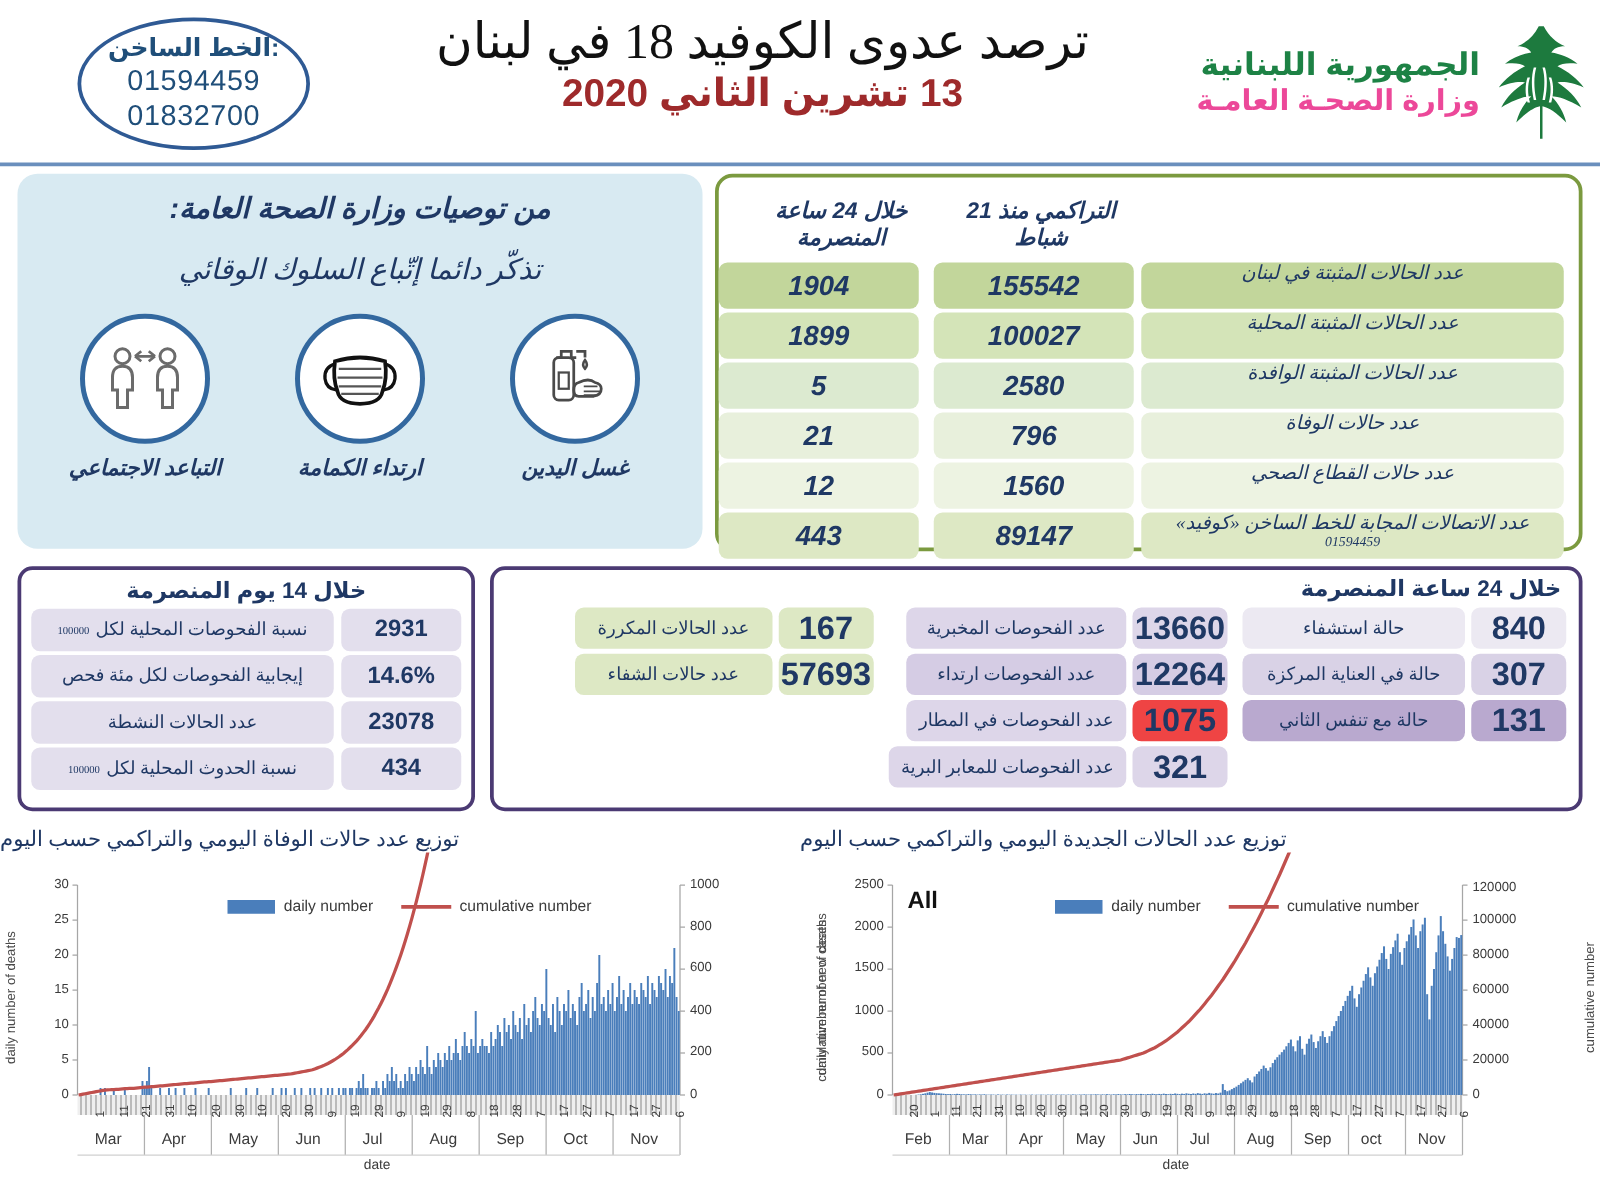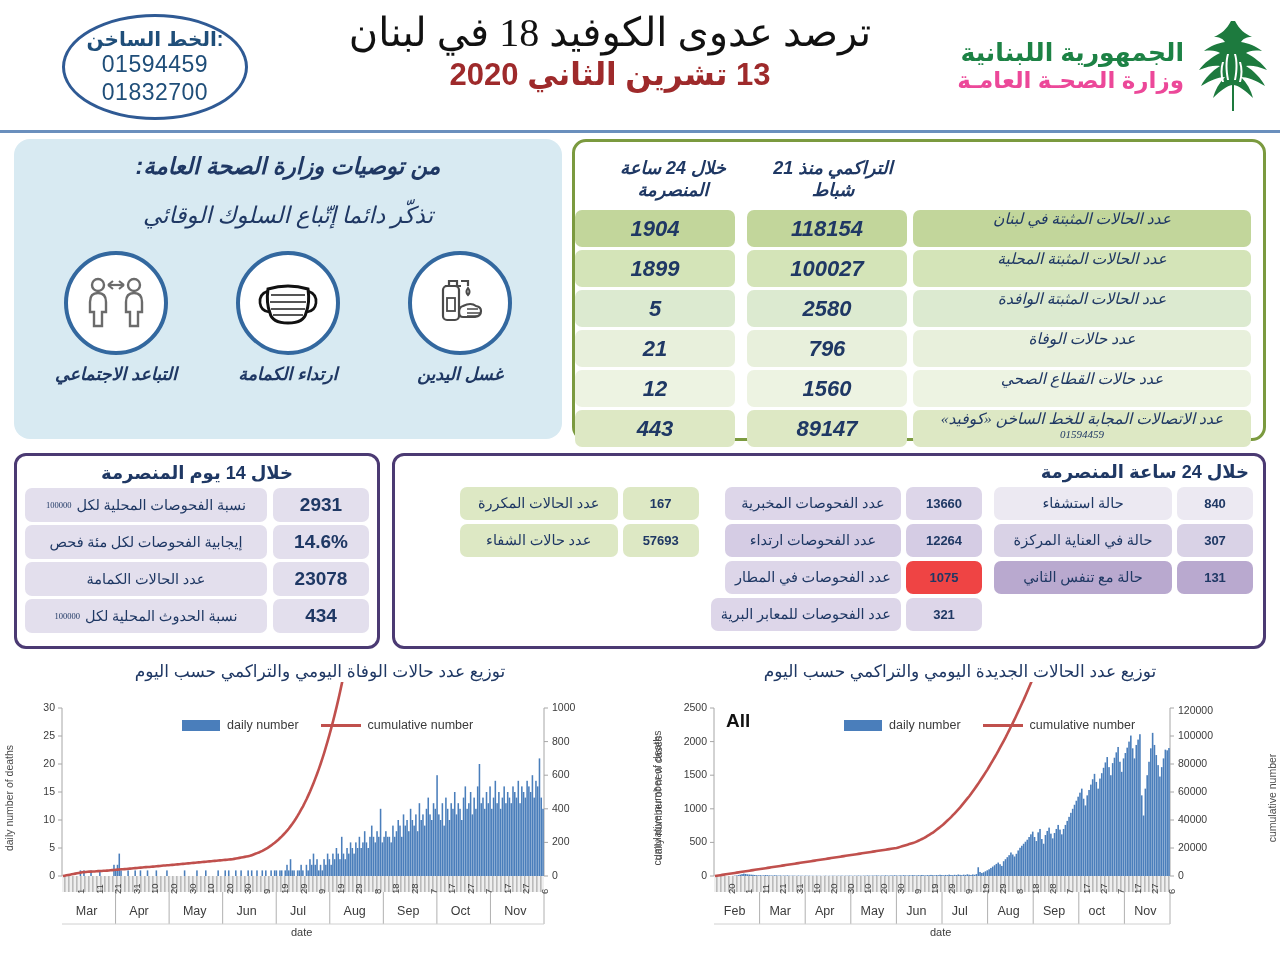--- a/index.html
+++ b/index.html
@@ -141,41 +141,41 @@
     border:3px solid #4b3a73; border-radius:12px;
     background:#fff; direction:rtl; padding:4px 10px;
   }
   .p24-head { font-size:18px; font-weight:bold; color:#1f3864; text-align:right; margin:1px 4px 4px 0; }
   .p24-cols { display:flex; gap:12px; direction:rtl; }
   .p24-col { display:flex; flex-direction:column; gap:4px; }
   .p24-row { display:flex; height:33px; }
   .p24-val {
     flex:0 0 76px; border-radius:7px;
     display:flex; align-items:center; justify-content:center;
-    font-size:13px; font-weight:bold; color:#1f3864;
+    font-size:26px; font-weight:bold; color:#1f3864;
   }
   .p24-lab {
     margin-right:5px; border-radius:7px;
     display:flex; align-items:center; justify-content:center;
     font-family:"Liberation Serif","DejaVu Serif",serif;
     font-size:14.5px; color:#1f3864; padding:0 10px; text-align:center;
     white-space:nowrap;
   }
   .colA .p24-lab { flex:0 0 178px; }
   .colB .p24-lab { flex:0 0 176px; }
   .colC .p24-lab { flex:0 0 158px; }
 
   
   .charts { position:relative; height:290px; }
   .chart-box { position:absolute; top:0; width:640px; height:290px; }
   .chart-left { left:0; }
   .chart-right { left:640px; }
   .chart-title {
-    text-align:center; direction:rtl;
-    font-family:Liberation Sans, sans-serif;
+    text-align:left; direction:rtl;
+    font-family:Liberation Serif, serif;
     font-size:17px; color:#1f3864; margin-top:2px;
   }
   .plot-wrap { position:relative; width:640px; height:262px; }
   .plot-svg { position:absolute; left:0; top:0; }
   .ylab-left, .ylab-right {
     position:absolute; font-size:10.5px; color:#4a4a4a;
     transform-origin:center; white-space:nowrap;
   }
   .legend {
     position:absolute; display:flex; gap:22px; align-items:center;
@@ -284,21 +284,21 @@
     <div class="stats-head">
       <div class="sh-spacer"></div>
       <div class="sh-cell">التراكمي منذ 21 شباط</div>
       <div class="sh-cell">خلال 24 ساعة المنصرمة</div>
     </div>
     <div id="stats-rows">
         <div class="stat-row">
           <div class="st-label" style="background:#c2d69b">
             <span>عدد الحالات المثبتة في لبنان</span>
           </div>
-          <div class="st-val st-cum" style="background:#c2d69b">118154</div>
+          <div class="st-val st-cum" style="background:#c2d69b">155542</div>
           <div class="st-val" style="background:#c2d69b">1904</div>
         </div>
         <div class="stat-row">
           <div class="st-label" style="background:#d4e4b8">
             <span>عدد الحالات المثبتة المحلية</span>
           </div>
           <div class="st-val st-cum" style="background:#d4e4b8">100027</div>
           <div class="st-val" style="background:#d4e4b8">1899</div>
         </div>
         <div class="stat-row">
@@ -348,21 +348,21 @@
         </div>
         <div class="p14-row">
           <div class="p14-val">14.6%</div>
           <div class="p14-lab">
             <span>إيجابية الفحوصات لكل مئة فحص</span>
           </div>
         </div>
         <div class="p14-row">
           <div class="p14-val">23078</div>
           <div class="p14-lab">
-            <span>عدد الحالات الكمامة</span>
+            <span>عدد الحالات النشطة</span>
           </div>
         </div>
         <div class="p14-row">
           <div class="p14-val">434</div>
           <div class="p14-lab">
             <span>نسبة الحدوث المحلية لكل</span>
             <span class="tiny">100000</span>
           </div>
         </div>
       </div>

